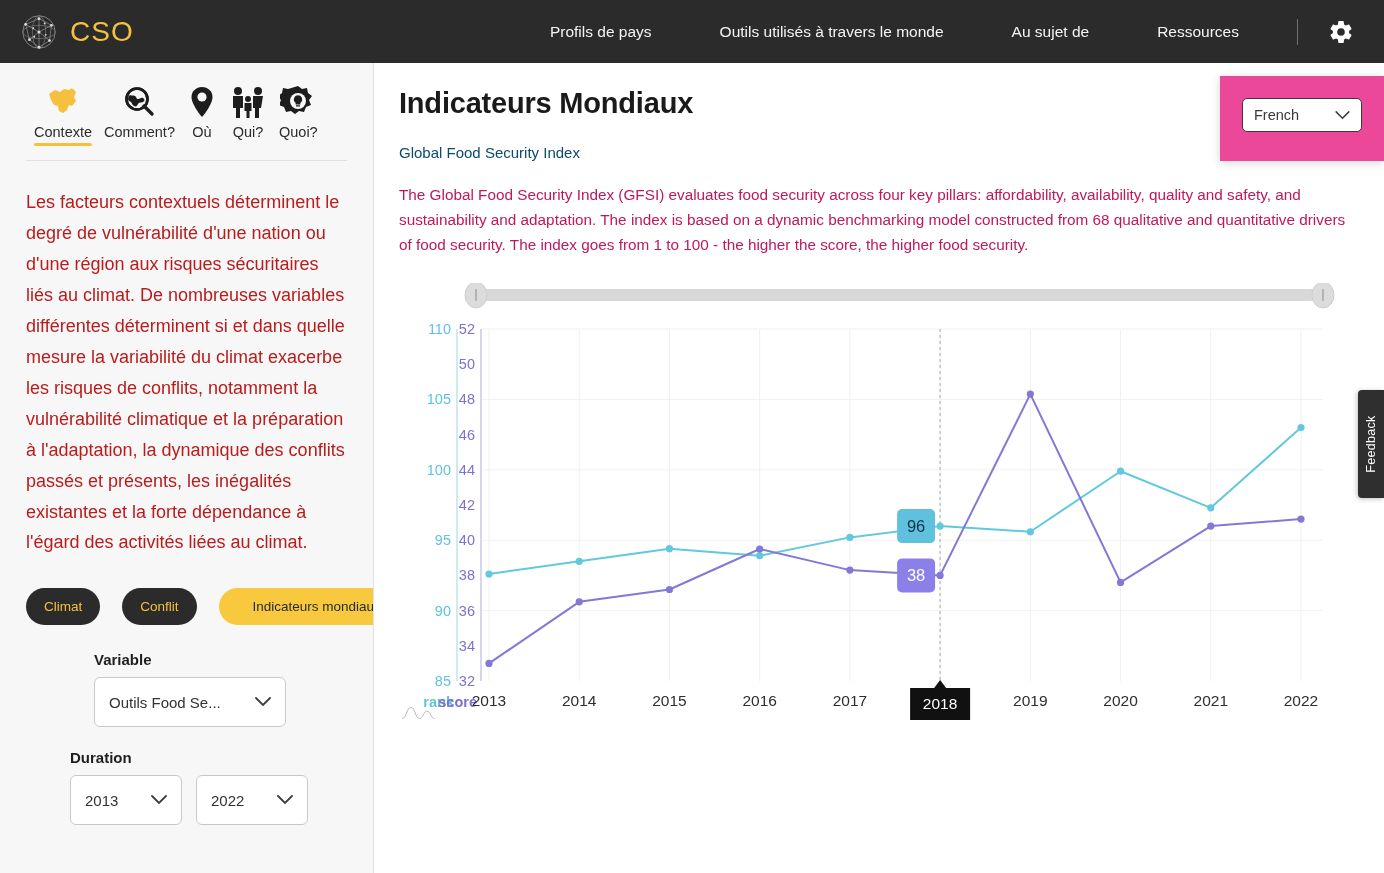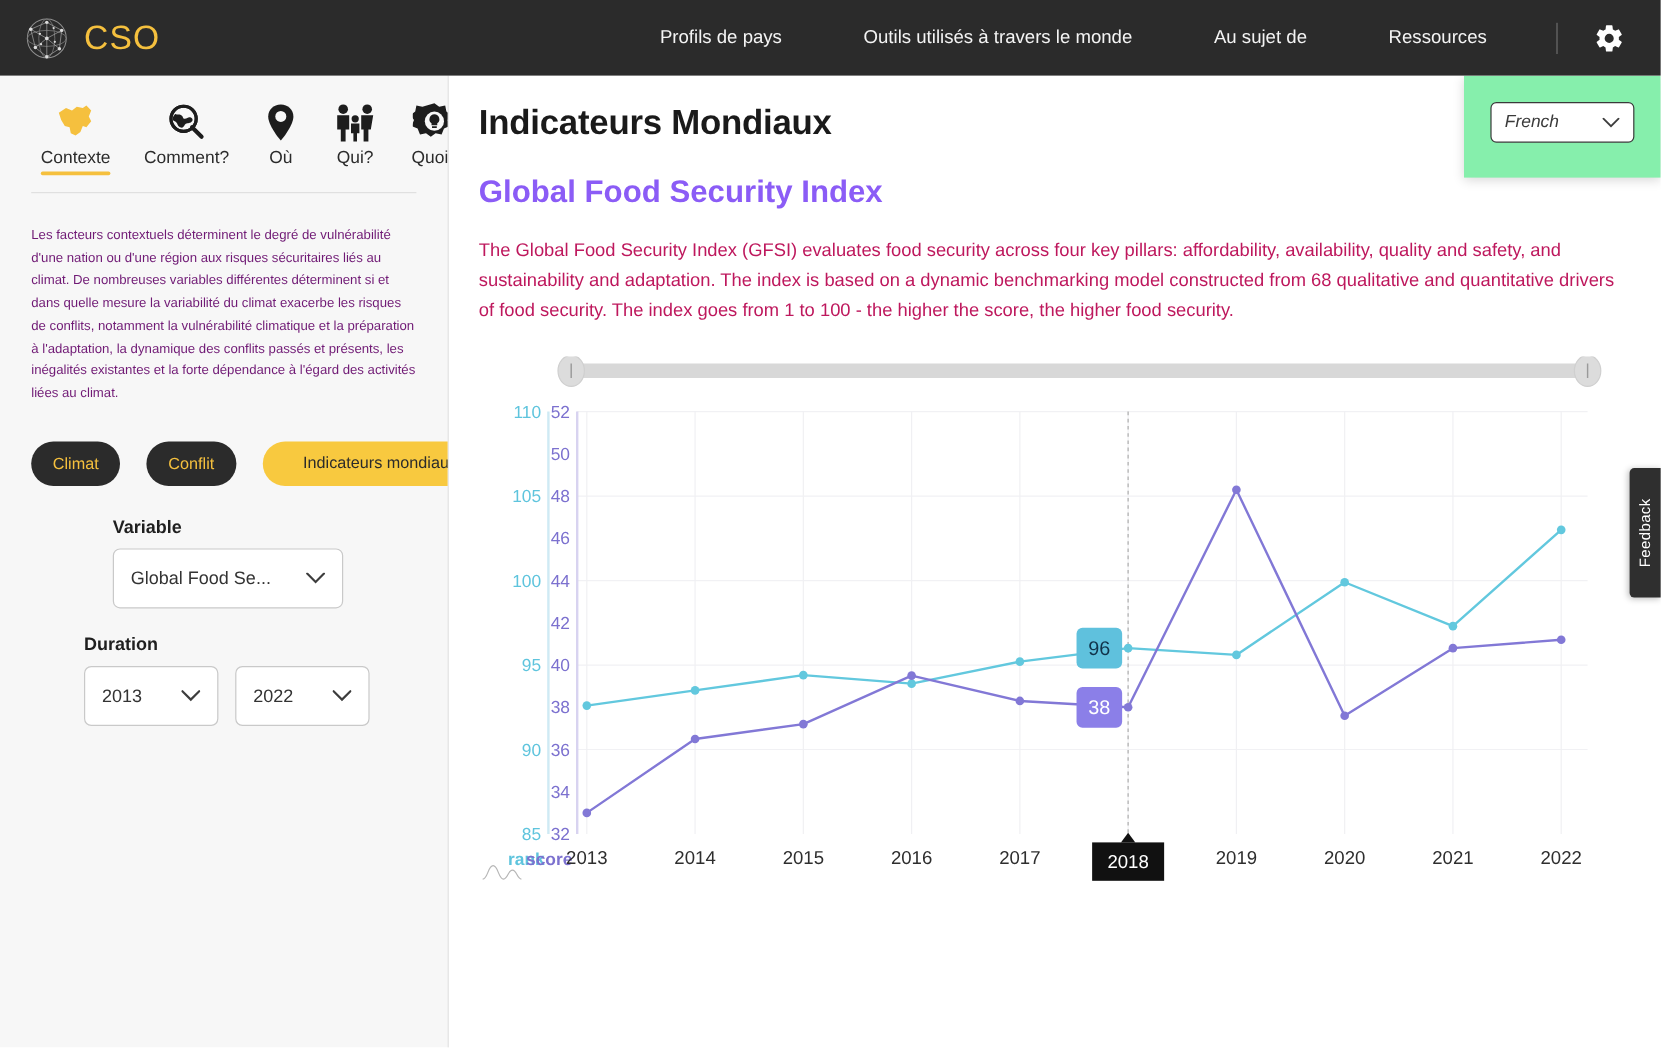--- a/index.html
+++ b/index.html
@@ -33,35 +33,35 @@
     background: #f7f7f7; border-right: 1px solid #e3e3e3; padding: 0 26px;
     overflow: hidden;
   }
   .country-row { display: flex; align-items: flex-start; padding-top: 16px; }
   .country-title { color: #f5c03e; font-size: 30px; font-weight: bold; }
   .collapse-btn {
     margin-left: auto; color: #3a3a3a; font-size: 24px; cursor: pointer;
     line-height: 1; padding-top: 6px;
   }
 
-  .icon-tabs { display: flex; align-items: flex-end; gap: 16px; margin-top: 18px; padding-left: 2px; }
+  .icon-tabs { display: flex; align-items: flex-end; gap: 0; margin-top: 18px; padding-left: 2px; }
   .icon-tab {
     display: flex; flex-direction: column; align-items: center; cursor: pointer;
     padding: 0 6px;
   }
   .icon-tab .glyph { height: 38px; display: flex; align-items: flex-end; justify-content: center; }
   .icon-tab .tab-label { font-size: 14.5px; color: #2b2b2b; margin-top: 5px; }
   .icon-tab.active .tab-label { color: #2b2b2b; }
   .icon-tab.active .underline { height: 3px; background: #f5c03e; width: 100%; margin-top: 3px; border-radius: 2px; }
   .icon-tab .underline { height: 3px; width: 100%; margin-top: 3px; }
 
   .divider { height: 1px; background: #e0e0e0; margin: 14px 0 0 0; }
 
   .context-text {
-    margin-top: 26px; font-size: 11px; line-height: 1.72; color: #701a75;
+    margin-top: 26px; font-size: 18px; line-height: 1.72; color: #b91c1c;
   }
 
   .pill-row { display: flex; gap: 22px; margin-top: 30px; align-items: stretch; }
   .pill {
     background: #2b2b2b; color: #f5c03e; border-radius: 22px;
     font-size: 13.5px; padding: 11px 18px; cursor: pointer; white-space: nowrap;
     display: flex; align-items: center; justify-content: center;
   }
   .pill.active { background: #f8c93f; color: #2b2b2b; padding: 8px 34px; text-align: center; line-height: 1.25; }
 
@@ -77,27 +77,27 @@
   .select-row { display: flex; gap: 14px; }
   .select-box.year { width: 112px; }
   .chev { color: #444; font-size: 12px; margin-left: 10px; }
 
   
   .main {
     position: absolute; left: 375px; top: 63px; width: 1009px; height: 810px;
     background: #fff; padding: 24px 26px 0 24px; overflow: hidden;
   }
   .page-title { font-size: 29px; font-weight: bold; color: #1a1a1a; letter-spacing: -0.2px; }
-  .section-title { font-size: 26px; font-weight: bold; color: #8b5cf6; margin-top: 24px; }
+  .section-title { font-size: 15px; font-weight: normal; color: #0c4a6e; margin-top: 24px; }
   .body-text { margin-top: 22px; font-size: 15.3px; line-height: 1.62; color: #be185d; max-width: 950px; }
 
   
   .lang-panel {
-    position: absolute; right: 0px; top: 0px; width: 164px; height: 85px;
-    background: #86efac; box-shadow: 0 2px 9px rgba(0,0,0,0.16); z-index: 20; font-style: italic;
+    position: absolute; right: 0px; top: 13px; width: 164px; height: 85px;
+    background: #ec4899; box-shadow: 0 2px 9px rgba(0,0,0,0.16); z-index: 20;
   }
   .lang-select {
     position: absolute; left: 22px; top: 22px; width: 120px; height: 34px;
     border: 1.5px solid #3a3a3a; border-radius: 5px; display: flex;
     align-items: center; justify-content: space-between; padding: 0 11px;
     font-size: 14.5px; color: #3a3a3a; cursor: pointer; background: #fff;
   }
 
   
   .chart-wrap { position: relative; margin-top: 26px; width: 960px; height: 470px; }
@@ -244,21 +244,21 @@
 
     <div class="pill-row">
       <div class="pill">Climat</div>
       <div class="pill">Conflit</div>
       <div class="pill active">Indicateurs mondiaux</div>
     </div>
 
     <div class="field-group">
       <div class="field-label">Variable</div>
       <div class="select-box var">
-        <span>Global Food Se...</span>
+        <span>Outils Food Se...</span>
         <svg class="chev" width="16" height="10" viewBox="0 0 16 10">
           <path d="M1 1l7 7 7-7" fill="none" stroke="#3d3d3d" stroke-width="1.8" stroke-linecap="round"></path>
         </svg>
       </div>
     </div>
 
     <div class="field-group duration">
       <div class="field-label">Duration</div>
       <div class="select-row">
         <div class="select-box year">

